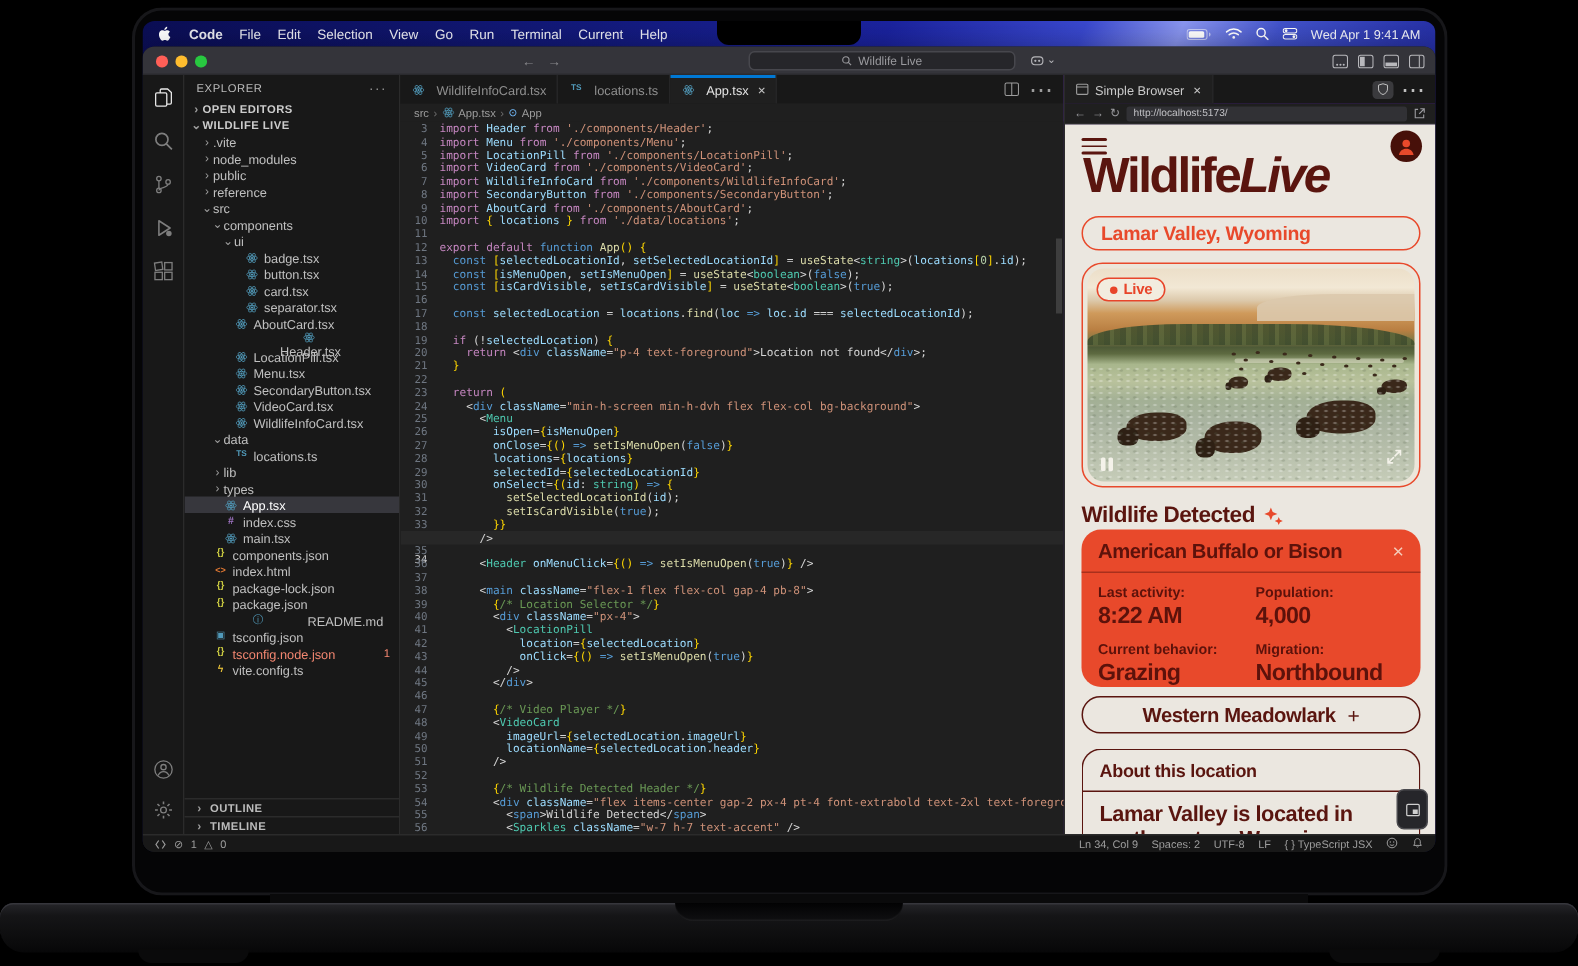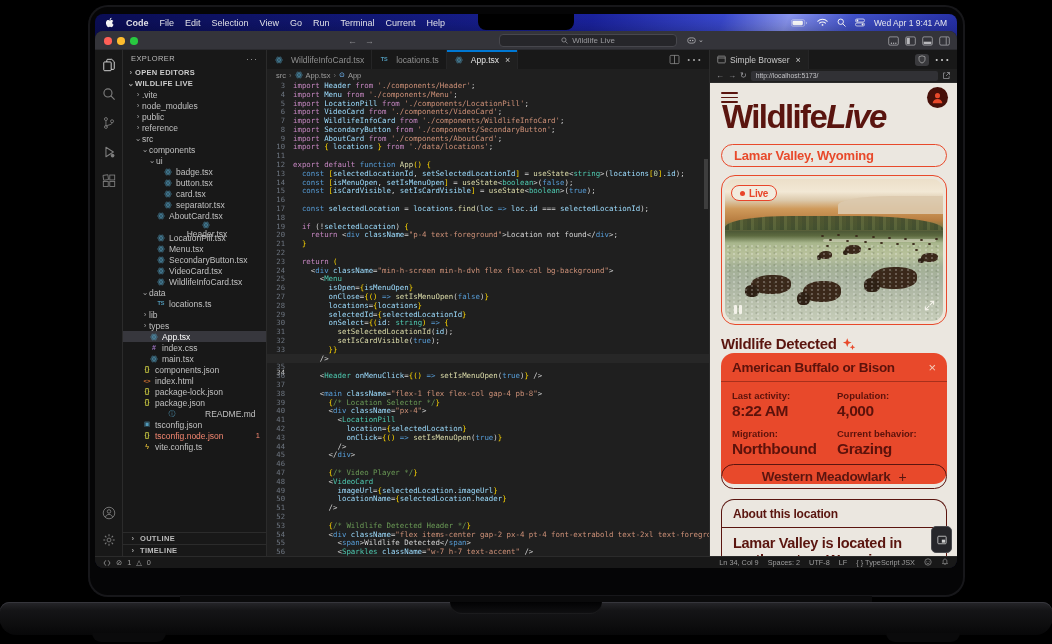--- a/index.html
+++ b/index.html
@@ -156,21 +156,21 @@
   .pause{position:absolute;left:9px;bottom:7px;display:flex;gap:2.5px;}
   .pause i{display:block;width:2.6px;height:9px;background:#f4f2ea;border-radius:1px;}
   .expand{position:absolute;right:8px;bottom:6px;}
   .detected{position:absolute;left:11px;top:252px;display:flex;align-items:center;gap:5px;
     font-size:15px;font-weight:800;color:#5a150f;letter-spacing:-.3px;}
   .species-card{position:absolute;left:11px;top:270px;width:226px;background:#e8492b;border-radius:13px;
     color:#5c120b;}
   .sc-head{display:flex;align-items:center;padding:7px 11px 6px;border-bottom:1px solid rgba(92,18,11,.45);}
   .sc-title{font-size:13.5px;font-weight:800;letter-spacing:-.3px;}
   .sc-close{margin-left:auto;color:#f4cdbb;font-size:13px;line-height:1;font-weight:400;}
-  .sc-grid{display:grid;grid-template-columns:1fr 1fr;gap:9px 6px;padding:8px 11px 26px;}
+  .sc-grid{display:grid;grid-template-columns:1fr 1fr;gap:9px 6px;padding:8px 11px 0;}
   .sc-label{font-size:9.5px;font-weight:700;}
   .sc-value{font-size:15.5px;font-weight:800;letter-spacing:-.4px;margin-top:2px;line-height:1.05;}
   .next-pill{position:absolute;left:11px;top:381px;width:226px;height:25px;border:1.6px solid #5a150f;
     border-radius:13px;color:#5a150f;display:flex;align-items:center;justify-content:center;gap:8px;
     font-size:13.5px;font-weight:800;letter-spacing:-.3px;}
   .next-plus{font-size:14px;font-weight:500;}
   .about{position:absolute;left:11px;top:416px;width:226px;height:80px;border:1.6px solid #5a150f;
     border-bottom:none;border-radius:13px 13px 0 0;}
   .about-title{padding:7px 11px 6px;font-size:12px;font-weight:800;color:#5a150f;
     border-bottom:1px solid #5a150f;letter-spacing:-.2px;}
@@ -861,26 +861,26 @@
             <div class="sc-grid">
                 <div>
                   <div class="sc-label">Last activity:</div>
                   <div class="sc-value">8:22 AM</div>
                 </div>
                 <div>
                   <div class="sc-label">Population:</div>
                   <div class="sc-value">4,000</div>
                 </div>
                 <div>
+                  <div class="sc-label">Current behavior:</div>
+                  <div class="sc-value">Grazing</div>
+                </div>
+                <div>
                   <div class="sc-label">Migration:</div>
                   <div class="sc-value">Northbound</div>
-                </div>
-                <div>
-                  <div class="sc-label">Current behavior:</div>
-                  <div class="sc-value">Grazing</div>
                 </div>
               </div>
           </div>
 
           <div class="next-pill">
             <span>Western Meadowlark</span>
             <span class="next-plus">+</span>
           </div>
 
           <div class="about">

